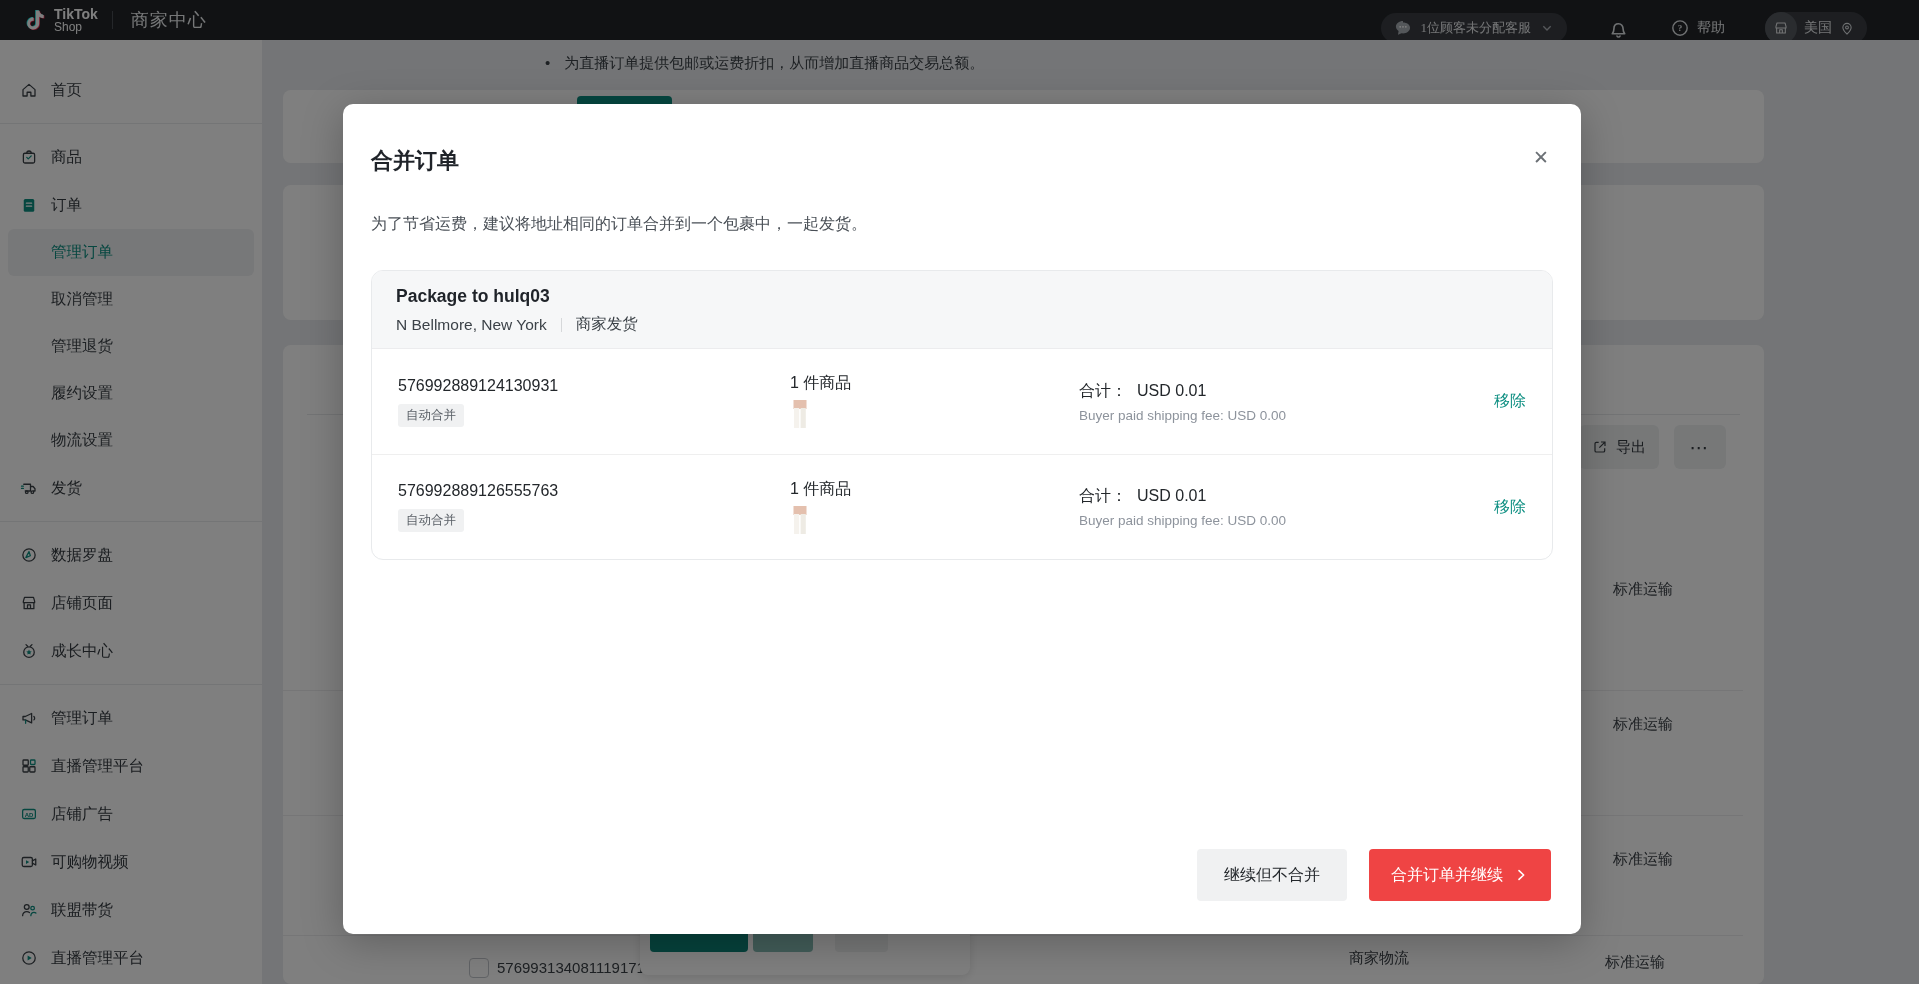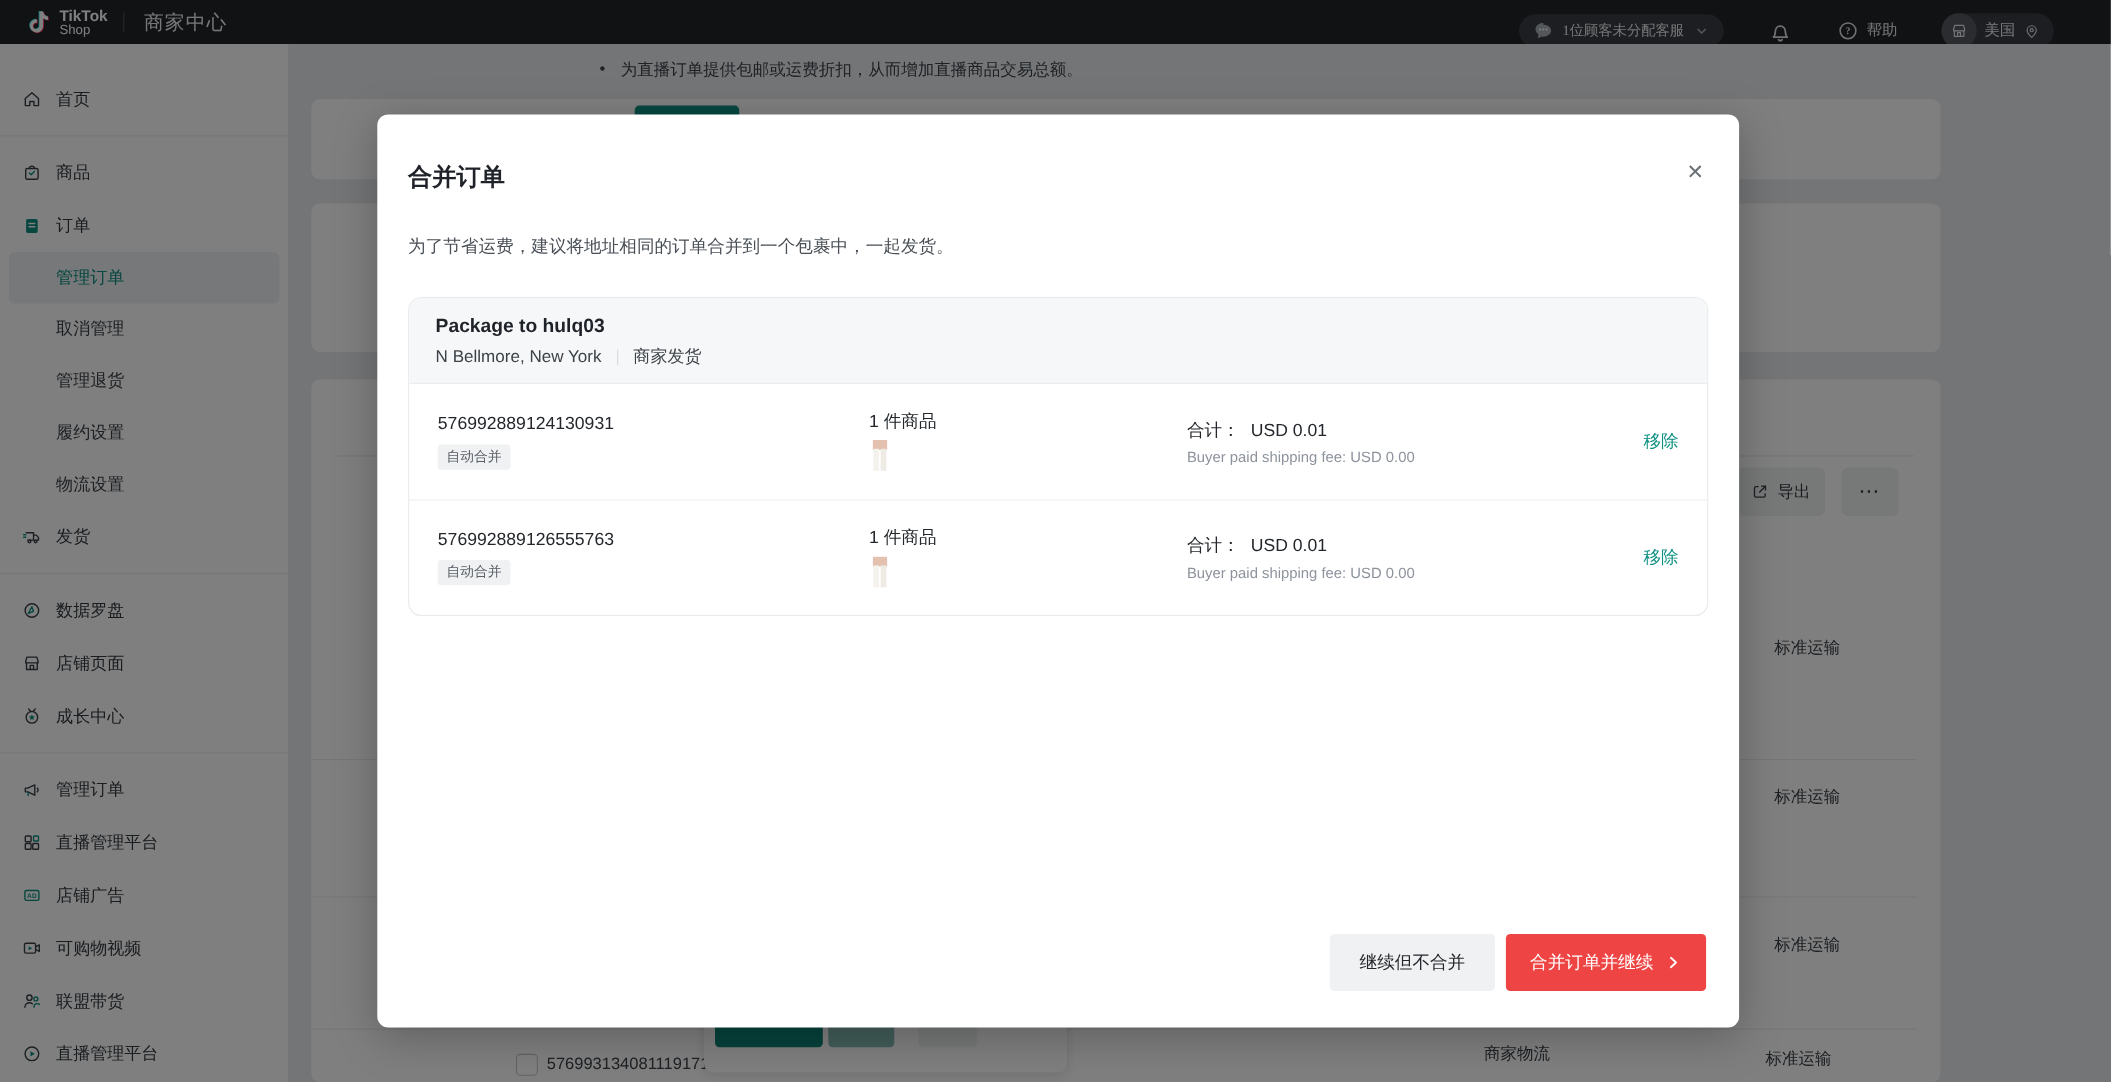--- a/index.html
+++ b/index.html
@@ -59,21 +59,21 @@
   .order-row{display:grid;grid-template-columns:392px 289px 1fr 76px;align-items:center;height:105px;padding:0 26px;box-sizing:border-box;}
   .order-row + .order-row{border-top:1px solid #efefef;}
   .order-id{font-size:16px;color:#23272b;}
   .order-tag{display:inline-block;margin-top:9px;background:#f0f1f2;color:#5a6067;font-size:12.5px;padding:3px 8px;border-radius:3px;}
   .item-count{font-size:16px;color:#23272b;}
   .thumb{margin-top:6px;width:20px;height:30px;}
   .total-line{font-size:16px;color:#23272b;}
   .total-label{margin-right:10px;}
   .fee-line{margin-top:6px;font-size:13.5px;color:#8d939c;}
   .remove-link{font-size:16px;color:#0c8e81;cursor:pointer;text-align:right;}
-  .modal-footer{position:absolute;right:30px;bottom:33px;display:flex;gap:10px;}
+  .modal-footer{position:absolute;right:30px;bottom:33px;display:flex;gap:22px;}
   .btn{height:52px;display:flex;align-items:center;justify-content:center;border-radius:4px;font-size:16px;cursor:pointer;box-sizing:border-box;}
   .btn-secondary{background:#f0f1f2;color:#23272b;padding:0 27px;}
   .btn-primary{background:#ef4444;color:#fff;padding:0 22px;gap:10px;}
 </style>
 </head>
 <body>
 
 <div class="page">
 
   <div class="topbar">

